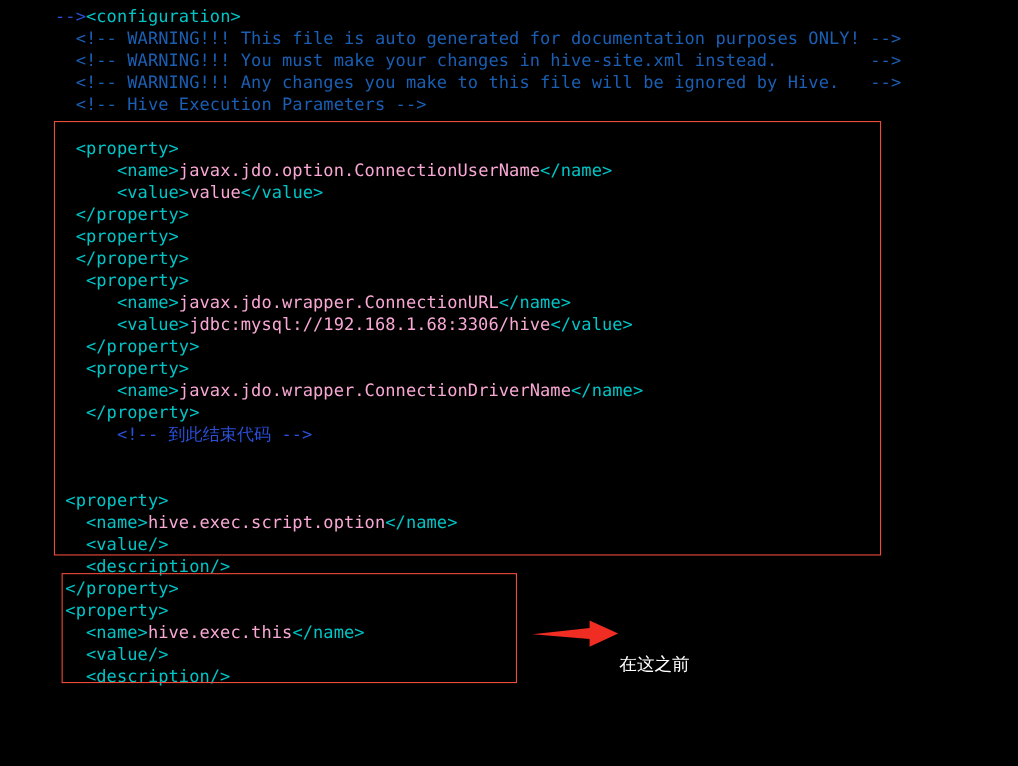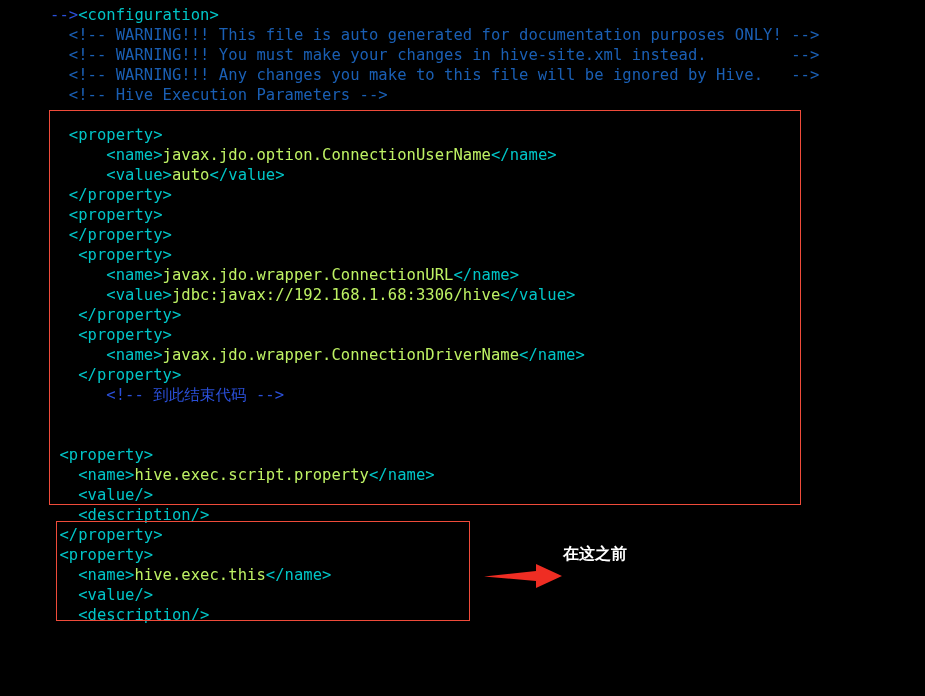--- a/index.html
+++ b/index.html
@@ -39,21 +39,21 @@
     font-size: 15.5px;
     white-space: pre;
     letter-spacing: 0.05px;
     color: #d8d8d8;
   }
 
   
   .t-comment  { color: #1a5fb4; }
   .t-cncomment{ color: #2a4fd8; }
   .t-tag      { color: #00c5c7; }
-  .t-text     { color: #bef264; }
+  .t-text     { color: #f9a8d4; }
 
   
   .red-box {
     position: absolute;
     border: 1px solid #ef4b3a;
     box-sizing: border-box;
     pointer-events: none;
     background: transparent;
   }
   #box-top    { left: 17px;  top: 110px; width: 752px; height: 395px; }
@@ -65,59 +65,58 @@
     left: 452px;
     top: 562px;
     width: 78px;
     height: 28px;
   }
 
   
   #cn-label {
     position: absolute;
     left: 531px;
-    top: 544px;
+    top: 594px;
     font-family: "DejaVu Sans", "Liberation Sans", sans-serif;
     font-size: 16px;
     line-height: 20px;
     color: #ffffff;
     white-space: pre;
-    font-weight: bold;
   }
 </style>
 </head>
 <body>
 
 <div id="terminal">
 
   <div class="code-area" id="code-area">
       <div class="line"><span class="t-cncomment">--&gt;</span><span class="t-tag">&lt;configuration&gt;</span></div>
       <div class="line"><span class="t-comment">  &lt;!-- WARNING!!! This file is auto generated for documentation purposes ONLY! --&gt;</span></div>
       <div class="line"><span class="t-comment">  &lt;!-- WARNING!!! You must make your changes in hive-site.xml instead.         --&gt;</span></div>
       <div class="line"><span class="t-comment">  &lt;!-- WARNING!!! Any changes you make to this file will be ignored by Hive.   --&gt;</span></div>
       <div class="line"><span class="t-comment">  &lt;!-- Hive Execution Parameters --&gt;</span></div>
       <div class="line"><span class="t-text"></span></div>
       <div class="line"><span class="t-tag">  &lt;property&gt;</span></div>
       <div class="line"><span class="t-tag">      &lt;name&gt;</span><span class="t-text">javax.jdo.option.ConnectionUserName</span><span class="t-tag">&lt;/name&gt;</span></div>
-      <div class="line"><span class="t-tag">      &lt;value&gt;</span><span class="t-text">auto</span><span class="t-tag">&lt;/value&gt;</span></div>
+      <div class="line"><span class="t-tag">      &lt;value&gt;</span><span class="t-text">value</span><span class="t-tag">&lt;/value&gt;</span></div>
       <div class="line"><span class="t-tag">  &lt;/property&gt;</span></div>
       <div class="line"><span class="t-tag">  &lt;property&gt;</span></div>
       <div class="line"><span class="t-tag">  &lt;/property&gt;</span></div>
       <div class="line"><span class="t-tag">   &lt;property&gt;</span></div>
       <div class="line"><span class="t-tag">      &lt;name&gt;</span><span class="t-text">javax.jdo.wrapper.ConnectionURL</span><span class="t-tag">&lt;/name&gt;</span></div>
-      <div class="line"><span class="t-tag">      &lt;value&gt;</span><span class="t-text">jdbc:javax://192.168.1.68:3306/hive</span><span class="t-tag">&lt;/value&gt;</span></div>
+      <div class="line"><span class="t-tag">      &lt;value&gt;</span><span class="t-text">jdbc:mysql://192.168.1.68:3306/hive</span><span class="t-tag">&lt;/value&gt;</span></div>
       <div class="line"><span class="t-tag">   &lt;/property&gt;</span></div>
       <div class="line"><span class="t-tag">   &lt;property&gt;</span></div>
       <div class="line"><span class="t-tag">      &lt;name&gt;</span><span class="t-text">javax.jdo.wrapper.ConnectionDriverName</span><span class="t-tag">&lt;/name&gt;</span></div>
       <div class="line"><span class="t-tag">   &lt;/property&gt;</span></div>
       <div class="line"><span class="t-cncomment">      &lt;!-- 到此结束代码 --&gt;</span></div>
       <div class="line"><span class="t-text"></span></div>
       <div class="line"><span class="t-text"></span></div>
       <div class="line"><span class="t-tag"> &lt;property&gt;</span></div>
-      <div class="line"><span class="t-tag">   &lt;name&gt;</span><span class="t-text">hive.exec.script.property</span><span class="t-tag">&lt;/name&gt;</span></div>
+      <div class="line"><span class="t-tag">   &lt;name&gt;</span><span class="t-text">hive.exec.script.option</span><span class="t-tag">&lt;/name&gt;</span></div>
       <div class="line"><span class="t-tag">   &lt;value/&gt;</span></div>
       <div class="line"><span class="t-tag">   &lt;description/&gt;</span></div>
       <div class="line"><span class="t-tag"> &lt;/property&gt;</span></div>
       <div class="line"><span class="t-tag"> &lt;property&gt;</span></div>
       <div class="line"><span class="t-tag">   &lt;name&gt;</span><span class="t-text">hive.exec.this</span><span class="t-tag">&lt;/name&gt;</span></div>
       <div class="line"><span class="t-tag">   &lt;value/&gt;</span></div>
       <div class="line"><span class="t-tag">   &lt;description/&gt;</span></div>
     </div>
 
   <div class="red-box" id="box-top"></div>

